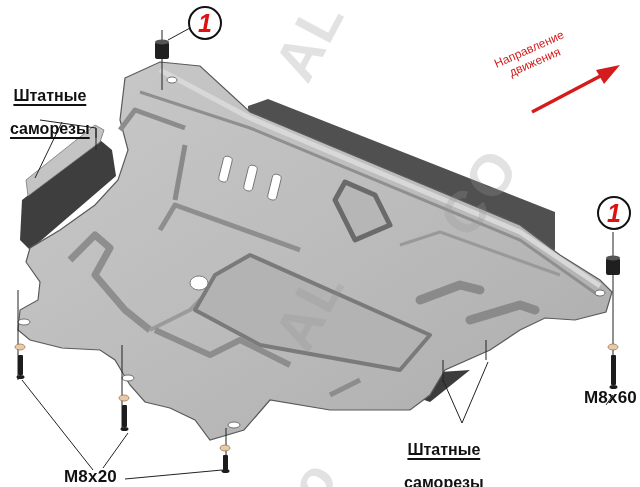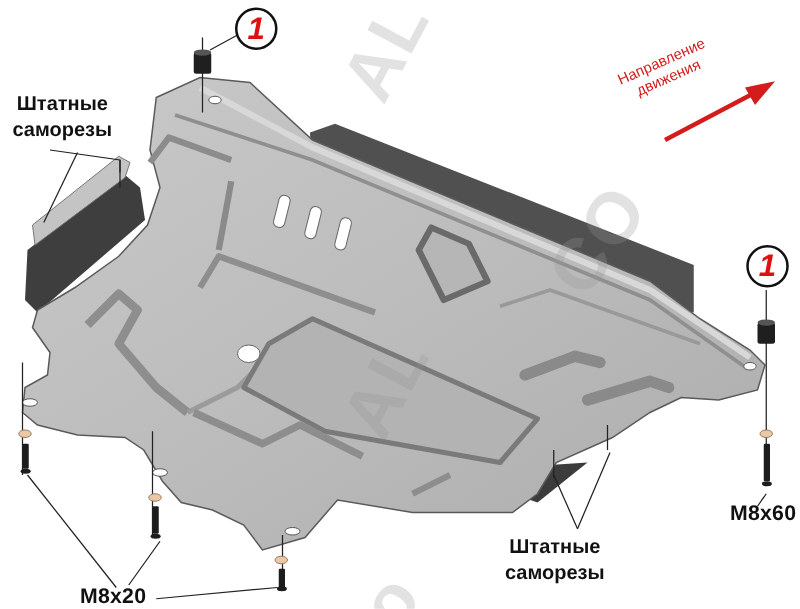--- a/index.html
+++ b/index.html
@@ -1,19 +1,19 @@
 <!DOCTYPE html>
 <html><head>
 <meta charset="utf-8">
 <style>
   html, body { margin: 0; padding: 0; background: #ffffff; }
   body { width: 640px; height: 487px; position: relative; overflow: hidden; font-family: "Liberation Sans", sans-serif; }
   #stage { position: absolute; left: 0; top: 0; width: 640px; height: 487px; }
   .label { position: absolute; font-family: "Liberation Sans", sans-serif; font-weight: bold; color: #111; white-space: nowrap; }
-  .label-ul { text-underline-offset: 3px; text-decoration-thickness: 1.5px; }
+  .label-ul { text-decoration: underline; text-underline-offset: 3px; text-decoration-thickness: 1.5px; margin-top: 12px; }
   .lbl-stock { font-size: 16px; line-height: 21px; font-weight: bold; }
   .lbl-bolt { font-size: 17px; font-weight: bold; letter-spacing: 0.2px; }
   .callout { position: absolute; width: 34px; height: 34px; border: 2px solid #111; border-radius: 50%; background: #fff; box-sizing: border-box;
              display: flex; align-items: center; justify-content: center; }
   .callout span { color: #e01010; font-weight: bold; font-style: italic; font-size: 25px; line-height: 1; font-family: "Liberation Sans", sans-serif; }
   .direction { position: absolute; left: 492px; top: 58px; transform: rotate(-24deg); transform-origin: left top; color: #d41c1c;
                font-size: 12px; line-height: 14px; text-align: center; font-family: "Liberation Sans", sans-serif; }
   .watermark { position: absolute; font-family: "Liberation Sans", sans-serif; font-weight: bold; color: rgba(150,150,150,0.28); font-size: 58px; transform-origin: left top; letter-spacing: 2px; }
 </style>
 </head>
@@ -166,20 +166,20 @@
   </div>
 
   
   <div class="label lbl-stock" style="left:404px; top:427px; text-align:center;">
     <div class="label-ul">Штатные</div>
     <div class="label-ul">саморезы</div>
   </div>
 
   
   <div class="label lbl-bolt" style="left:64px; top:467px;">M8x20</div>
-  <div class="label lbl-bolt" style="left:584px; top:401px;">M8x60</div>
+  <div class="label lbl-bolt" style="left:584px; top:388px;">M8x60</div>
 
   
   <div class="direction">
     <div>Направление</div>
     <div>движения</div>
   </div>
 </div>
 
 </body></html>

